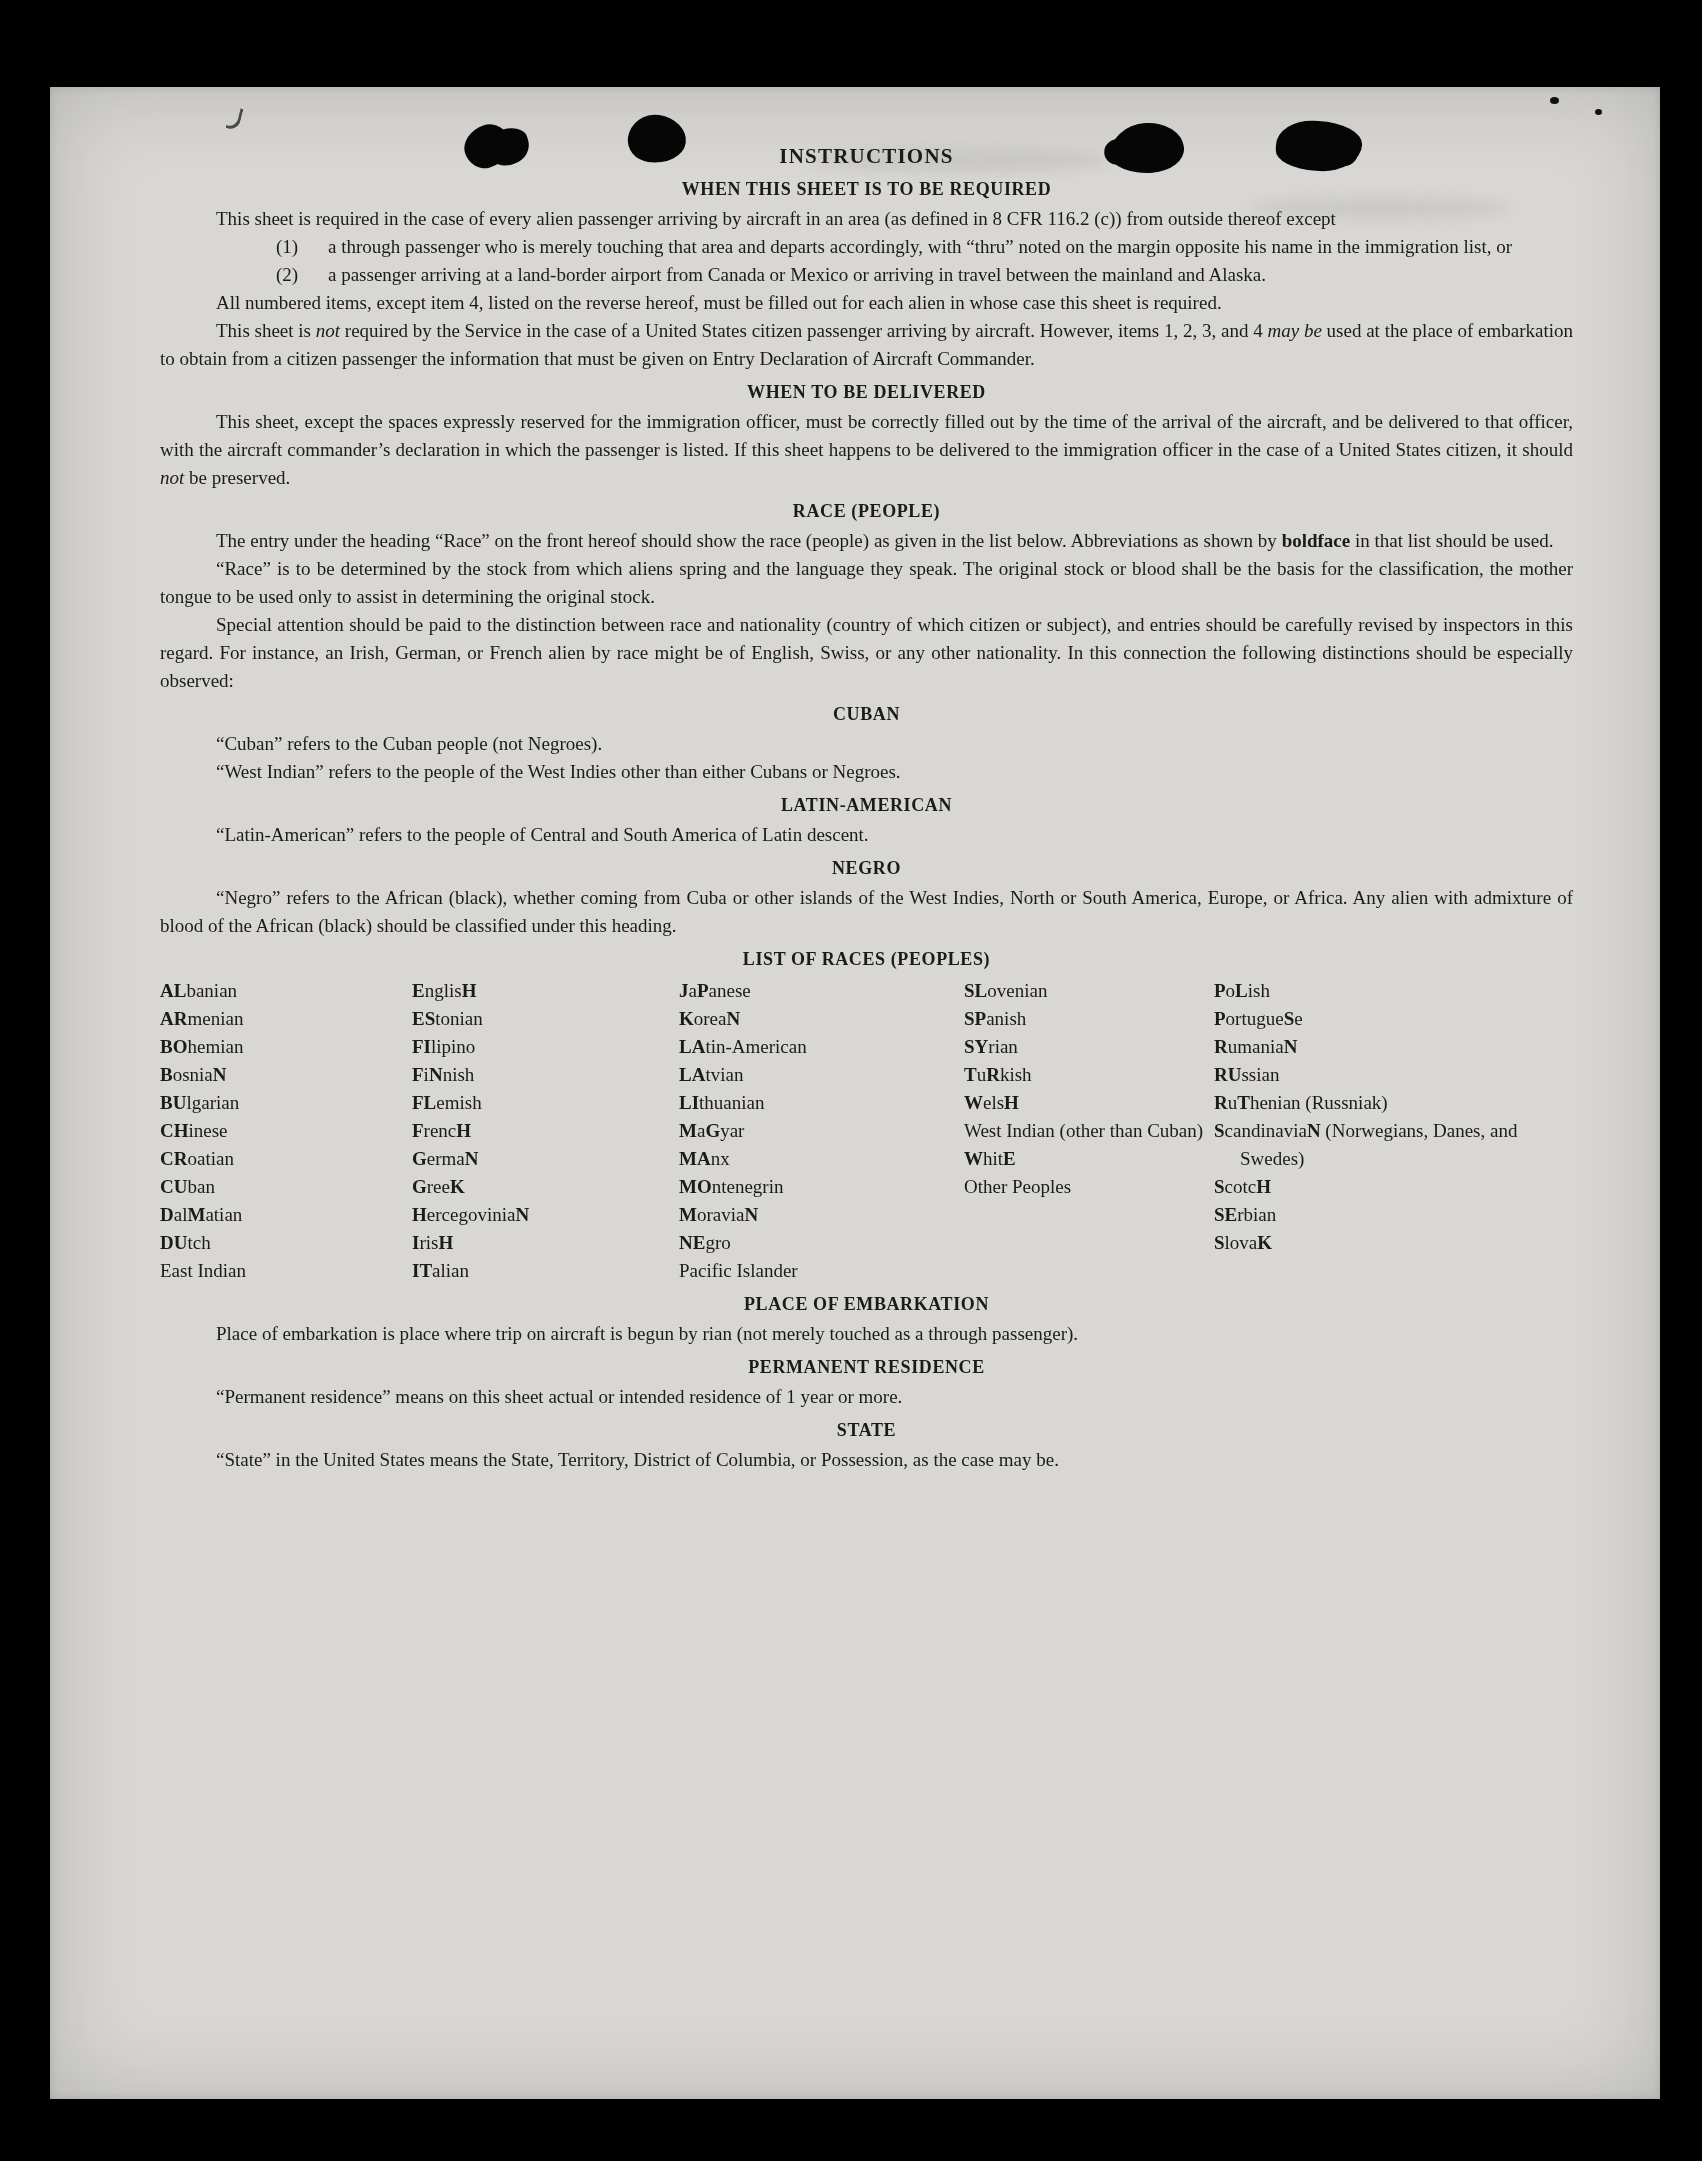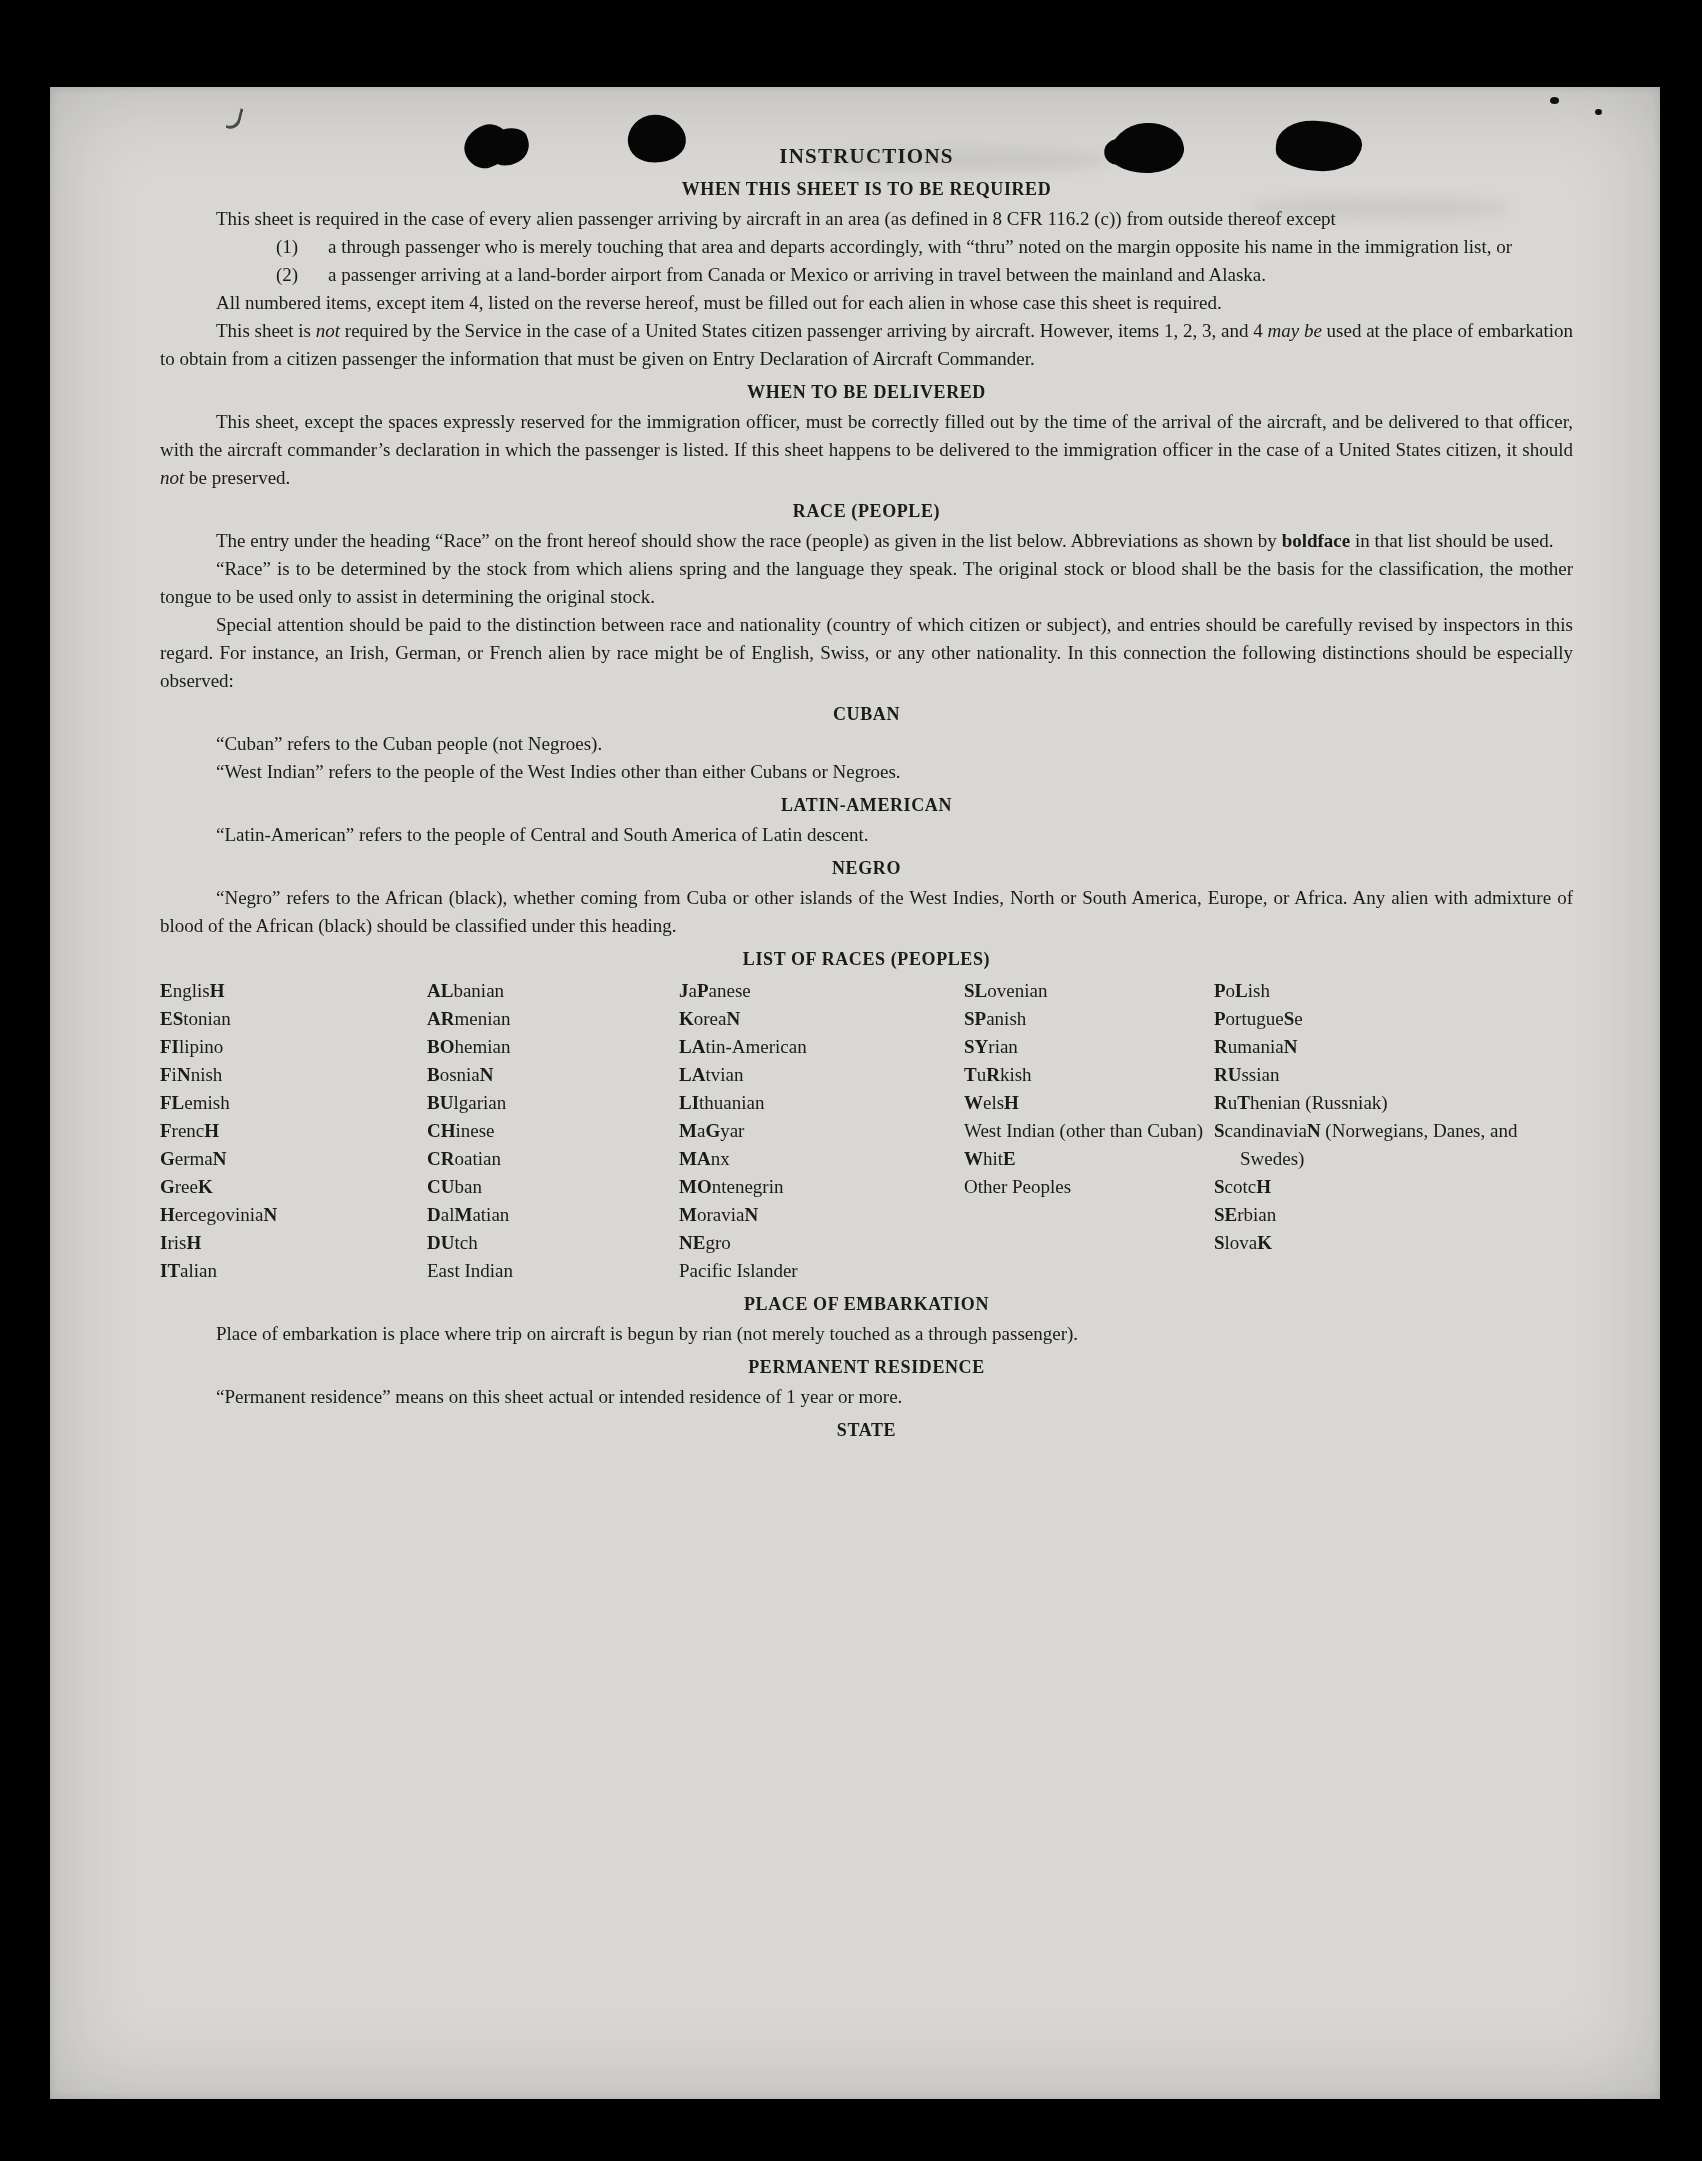--- a/index.html
+++ b/index.html
@@ -88,45 +88,45 @@
           <p class="para"><span>Special attention should be paid to the distinction between race and nationality (country of which citizen or subject), and entries should be carefully revised by inspectors in this regard.  For instance, an Irish, German, or French alien by race might be of English, Swiss, or any other nationality.  In this connection the following distinctions should be especially observed:</span></p>
           <div class="h">CUBAN</div>
           <p class="para"><span>“Cuban” refers to the Cuban people (not Negroes).</span></p>
           <p class="para"><span>“West Indian” refers to the people of the West Indies other than either Cubans or Negroes.</span></p>
           <div class="h">LATIN-AMERICAN</div>
           <p class="para"><span>“Latin-American” refers to the people of Central and South America of Latin descent.</span></p>
           <div class="h">NEGRO</div>
           <p class="para"><span>“Negro” refers to the African (black), whether coming from Cuba or other islands of the West Indies, North or South America, Europe, or Africa.  Any alien with admixture of blood of the African (black) should be classified under this heading.</span></p>
           <div class="h">LIST OF RACES (PEOPLES)</div>
           <div class="races">
+            <div class="race-col col1">
+              <div class="race-item"><b>A</b><b>L</b>banian</div>
+              <div class="race-item"><b>A</b><b>R</b>menian</div>
+              <div class="race-item"><b>B</b><b>O</b>hemian</div>
+              <div class="race-item"><b>B</b>osnia<b>N</b></div>
+              <div class="race-item"><b>B</b><b>U</b>lgarian</div>
+              <div class="race-item"><b>C</b><b>H</b>inese</div>
+              <div class="race-item"><b>C</b><b>R</b>oatian</div>
+              <div class="race-item"><b>C</b><b>U</b>ban</div>
+              <div class="race-item"><b>D</b>al<b>M</b>atian</div>
+              <div class="race-item"><b>D</b><b>U</b>tch</div>
+              <div class="race-item">East Indian</div>
+            </div>
             <div class="race-col col2">
               <div class="race-item"><b>E</b>nglis<b>H</b></div>
               <div class="race-item"><b>E</b><b>S</b>tonian</div>
               <div class="race-item"><b>F</b><b>I</b>lipino</div>
               <div class="race-item"><b>F</b>i<b>N</b>nish</div>
               <div class="race-item"><b>F</b><b>L</b>emish</div>
               <div class="race-item"><b>F</b>renc<b>H</b></div>
               <div class="race-item"><b>G</b>erma<b>N</b></div>
               <div class="race-item"><b>G</b>ree<b>K</b></div>
               <div class="race-item"><b>H</b>ercegovinia<b>N</b></div>
               <div class="race-item"><b>I</b>ris<b>H</b></div>
               <div class="race-item"><b>I</b><b>T</b>alian</div>
-            </div>
-            <div class="race-col col1">
-              <div class="race-item"><b>A</b><b>L</b>banian</div>
-              <div class="race-item"><b>A</b><b>R</b>menian</div>
-              <div class="race-item"><b>B</b><b>O</b>hemian</div>
-              <div class="race-item"><b>B</b>osnia<b>N</b></div>
-              <div class="race-item"><b>B</b><b>U</b>lgarian</div>
-              <div class="race-item"><b>C</b><b>H</b>inese</div>
-              <div class="race-item"><b>C</b><b>R</b>oatian</div>
-              <div class="race-item"><b>C</b><b>U</b>ban</div>
-              <div class="race-item"><b>D</b>al<b>M</b>atian</div>
-              <div class="race-item"><b>D</b><b>U</b>tch</div>
-              <div class="race-item">East Indian</div>
             </div>
             <div class="race-col col3">
               <div class="race-item"><b>J</b>a<b>P</b>anese</div>
               <div class="race-item"><b>K</b>orea<b>N</b></div>
               <div class="race-item"><b>L</b><b>A</b>tin-American</div>
               <div class="race-item"><b>L</b><b>A</b>tvian</div>
               <div class="race-item"><b>L</b><b>I</b>thuanian</div>
               <div class="race-item"><b>M</b>a<b>G</b>yar</div>
               <div class="race-item"><b>M</b><b>A</b>nx</div>
               <div class="race-item"><b>M</b><b>O</b>ntenegrin</div>
@@ -154,16 +154,17 @@
               <div class="race-item"><b>S</b>cotc<b>H</b></div>
               <div class="race-item"><b>S</b><b>E</b>rbian</div>
               <div class="race-item"><b>S</b>lova<b>K</b></div>
             </div>
           </div>
           <div class="h">PLACE OF EMBARKATION</div>
           <p class="para"><span>Place of embarkation is place where trip on aircraft is begun by rian (not merely touched as a through passenger).</span></p>
           <div class="h">PERMANENT RESIDENCE</div>
           <p class="para"><span>“Permanent residence” means on this sheet actual or intended residence of 1 year or more.</span></p>
           <div class="h">STATE</div>
+          <p class="para"><span>“State” in the United States means the State, Territory, District of Columbia, or Possession, as the case may be.</span></p>
         </div>
     </div>
   </div>
 </div>
 
 </body></html>

